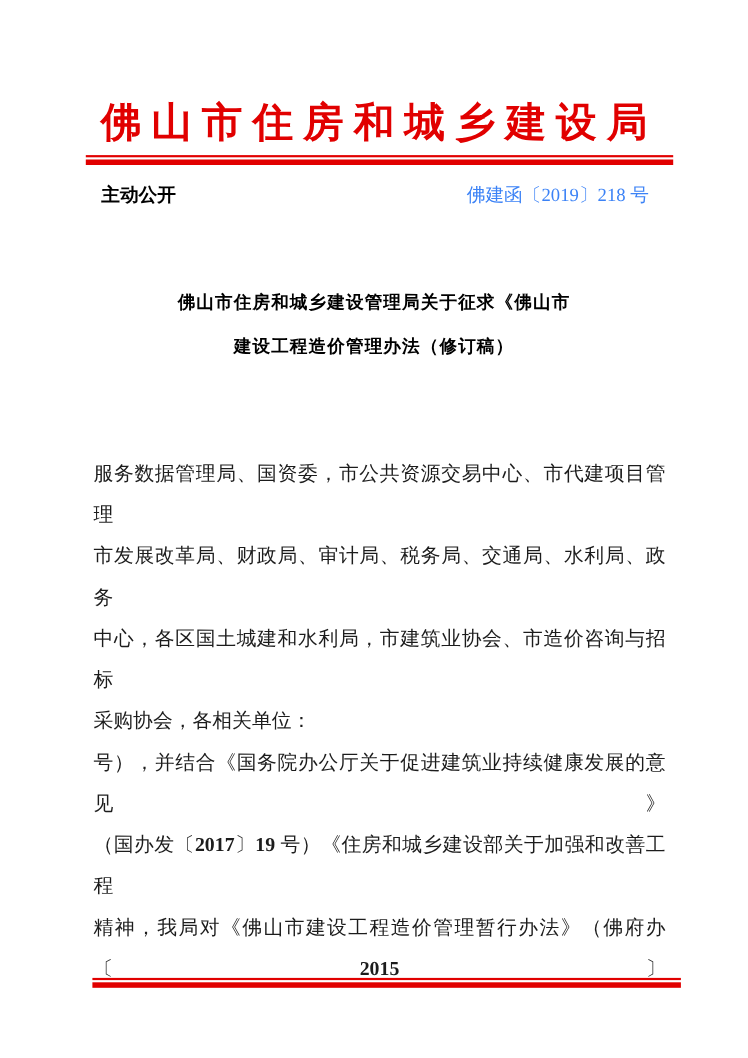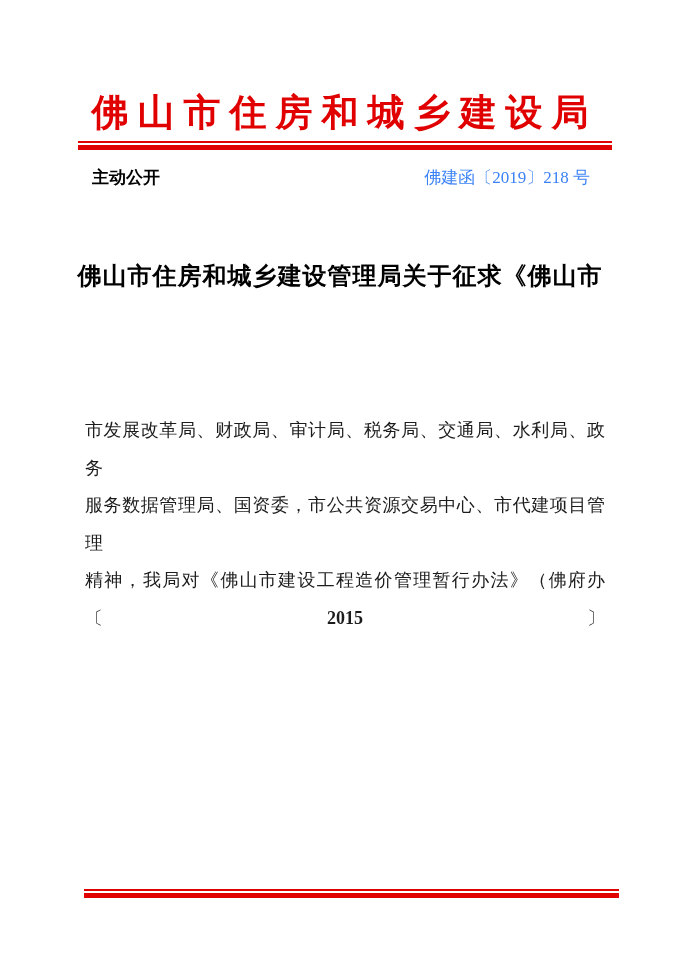--- a/index.html
+++ b/index.html
@@ -62,21 +62,21 @@
     color: #3b82f6;
   }
   
   .doc-title {
     position: absolute;
     top: 256px;
     left: 40px;
     right: 40px;
     text-align: center;
     font-weight: bold;
-    font-size: 24px;
+    font-size: 16px;
     line-height: 40px;
     letter-spacing: 1px;
     color: #000;
   }
   
   .doc-body {
     position: absolute;
     top: 412px;
     left: 85px;
     width: 520px;
@@ -108,25 +108,30 @@
     <div class="rule-thick"></div>
   </div>
 
   <div class="meta-row">
     <span class="disclosure">主动公开</span>
     <span class="doc-number">佛建函〔2019〕218 号</span>
   </div>
 
   <div class="doc-title">
       <div class="title-line">佛山市住房和城乡建设管理局关于征求《佛山市</div>
+      <div class="title-line">建设工程造价管理办法（修订稿）</div>
     </div>
 
   <div class="doc-body">
+      <div class="body-line">服务数据管理局、国资委，市公共资源交易中心、市代建项目管理</div>
       <div class="body-line">市发展改革局、财政局、审计局、税务局、交通局、水利局、政务</div>
-      <div class="body-line">服务数据管理局、国资委，市公共资源交易中心、市代建项目管理</div>
+      <div class="body-line">中心，各区国土城建和水利局，市建筑业协会、市造价咨询与招标</div>
+      <div class="body-line last">采购协会，各相关单位：</div>
+      <div class="body-line">号），并结合《国务院办公厅关于促进建筑业持续健康发展的意见》</div>
+      <div class="body-line">（国办发〔<b class="num">2017</b>〕<b class="num">19</b> 号）《住房和城乡建设部关于加强和改善工程</div>
       <div class="body-line">精神，我局对《佛山市建设工程造价管理暂行办法》（佛府办〔<b class="num">2015</b>〕</div>
     </div>
 
   <div class="rule footer-rule">
     <div class="rule-thin"></div>
     <div class="rule-thick"></div>
   </div>
 
 </div>
 

